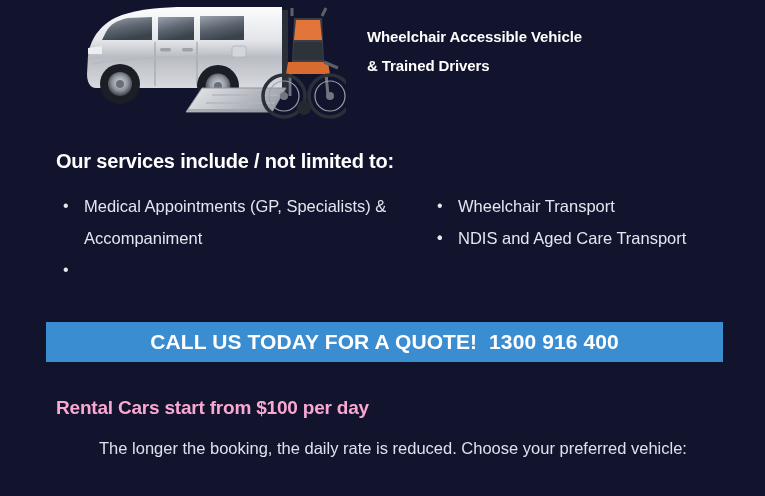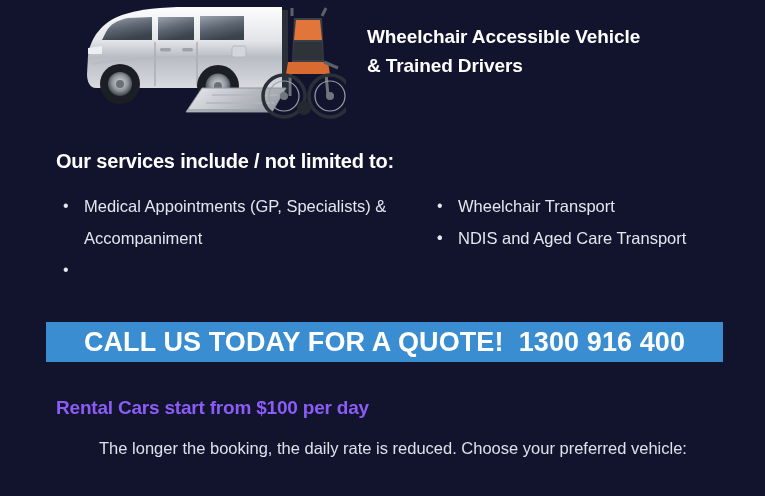--- a/index.html
+++ b/index.html
@@ -39,21 +39,21 @@
     width: 310px;
     height: 124px;
   }
 
   .hero-heading {
     position: absolute;
     left: 367px;
     top: 22px;
     width: 390px;
     color: #ffffff;
-    font-size: 19px;
+    font-size: 15px;
     font-weight: bold;
     line-height: 29px;
     letter-spacing: -0.1px;
   }
 
   
   .services-title {
     position: absolute;
     left: 56px;
     top: 150px;
@@ -102,32 +102,32 @@
     top: 322px;
     width: 677px;
     height: 40px;
     background: #3a8dd0;
     display: flex;
     align-items: center;
     justify-content: center;
   }
   .cta-text {
     color: #ffffff;
-    font-size: 27px;
+    font-size: 21px;
     font-weight: bold;
     letter-spacing: 0.1px;
     white-space: pre;
   }
 
   
   .rental-title {
     position: absolute;
     left: 56px;
     top: 397px;
-    color: #8b5cf6;
+    color: #f9a8d4;
     font-size: 19px;
     font-weight: bold;
     letter-spacing: -0.2px;
   }
 
   .rental-body {
     position: absolute;
     left: 57px;
     top: 432px;
     width: 672px;

